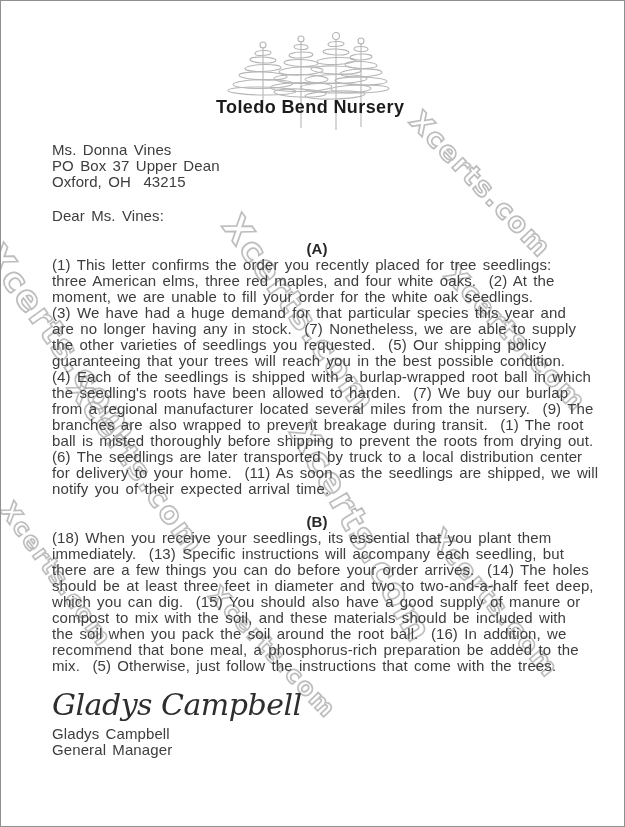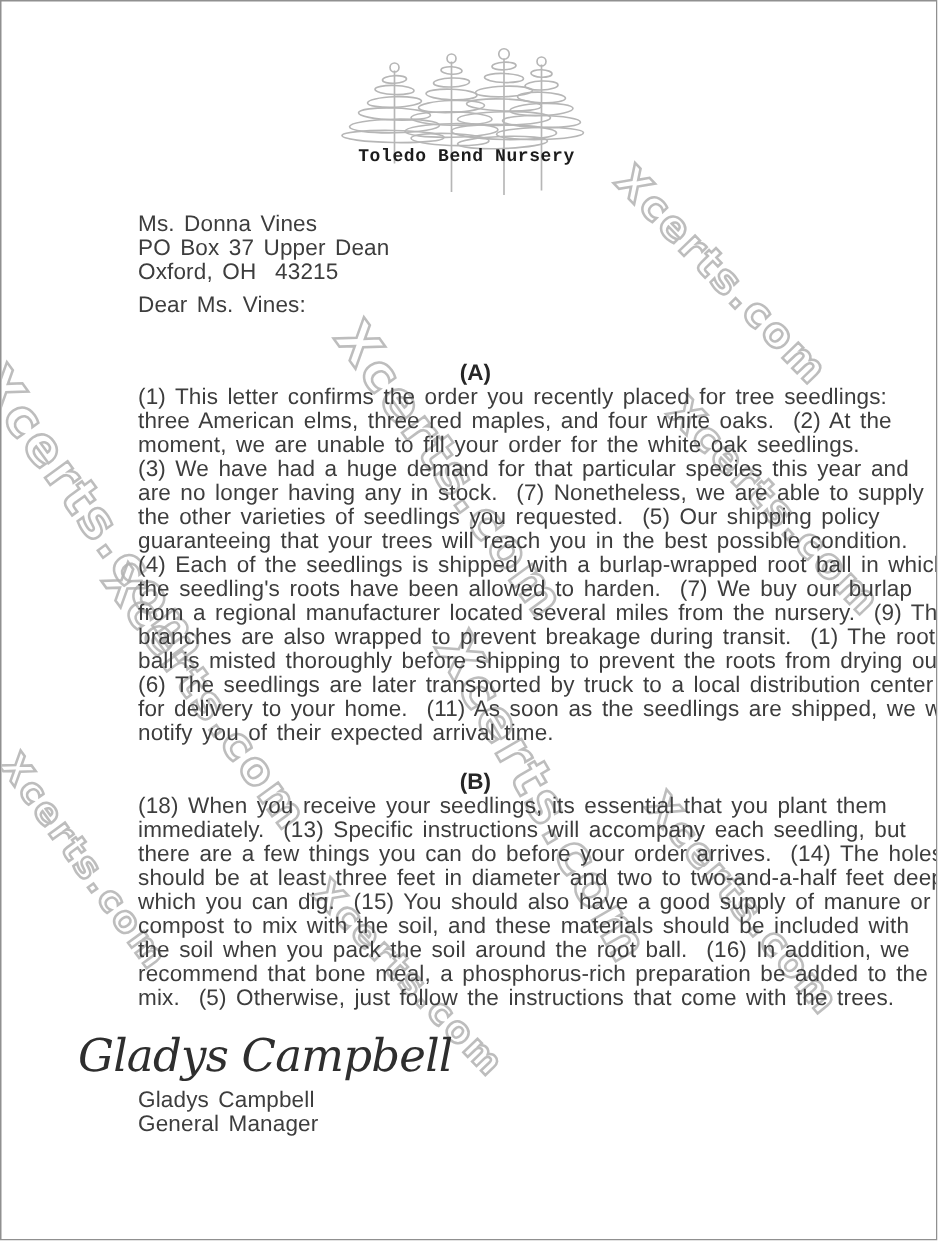--- a/index.html
+++ b/index.html
@@ -33,31 +33,31 @@
   .wm5 { left:88px;  top:370px; font-size:30px; transform:rotate(54deg); }
   .wm6 { left:316px; top:414px; font-size:36px; transform:rotate(60deg); }
   .wm7 { left:16px;  top:496px; font-size:24px; transform:rotate(54deg); }
   .wm8 { left:222px; top:580px; font-size:24px; transform:rotate(46deg); }
   .wm9 { left:446px; top:522px; font-size:26px; transform:rotate(50deg); }
 
   
   .logo-svg { position:absolute; left:225px; top:30px; z-index:2; }
   .company-name {
     position:absolute; left:215px; top:96px; width:190px;
-    z-index:3; text-align:center;
-    font-family:Liberation Mono, monospace;
-    font-size:12px; font-weight:bold; color:#1c1c1c;
+    z-index:3; text-align:left;
+    font-family:Liberation Sans, sans-serif;
+    font-size:18px; font-weight:bold; color:#1c1c1c;
     letter-spacing:0.4px;
   }
 
   
   .txt { position:absolute; left:51px; z-index:2; font-size:15px; line-height:16px; }
-  .line, .pre { white-space:pre; letter-spacing:0.1px; word-spacing:2px;margin-left:40px; }
+  .line, .pre { white-space:pre; letter-spacing:0.1px; word-spacing:2px; }
   .recipient { top:141px; }
-  .salutation { top:195px; }
+  .salutation { top:207px; }
   .section-a { top:240px; width:530px; }
   .section-b { top:513px; width:530px; }
   .sec-heading { font-weight:bold; color:#262626; text-align:center; margin-bottom:0; }
   .closing { top:685px; }
   .valediction { margin-bottom:0; }
   .signature-script {
     font-family:"DejaVu Serif", serif;
     font-style:italic; font-weight:normal;
     font-size:30px; line-height:38px;
     color:#2e2e2e; letter-spacing:-0.5px;

